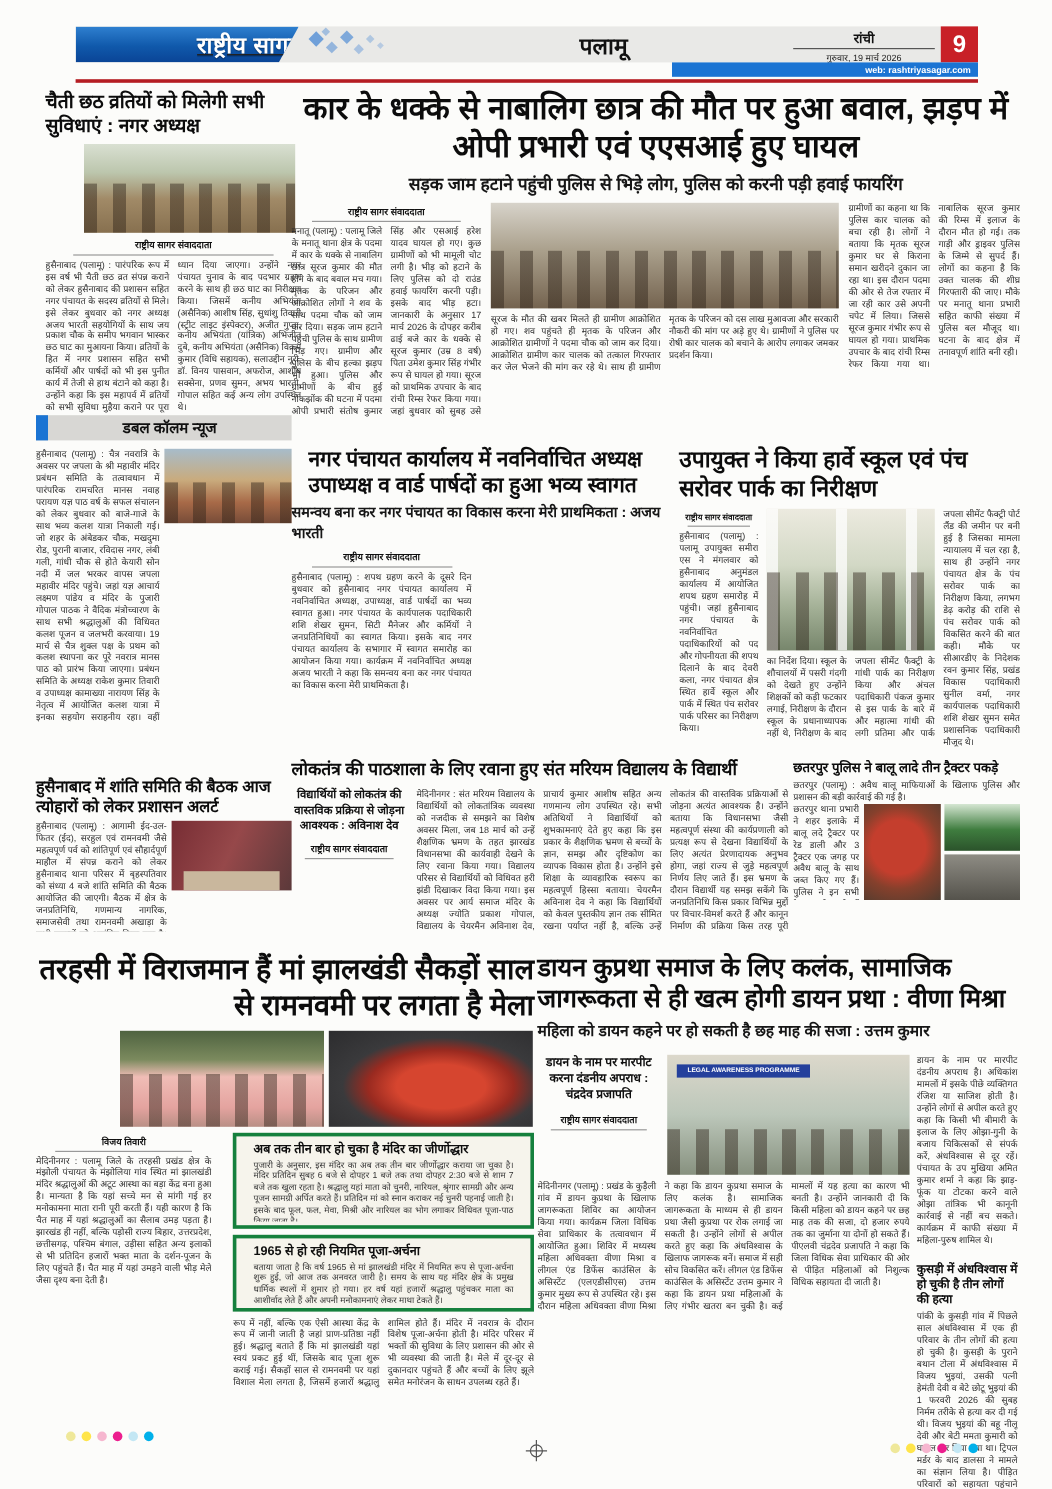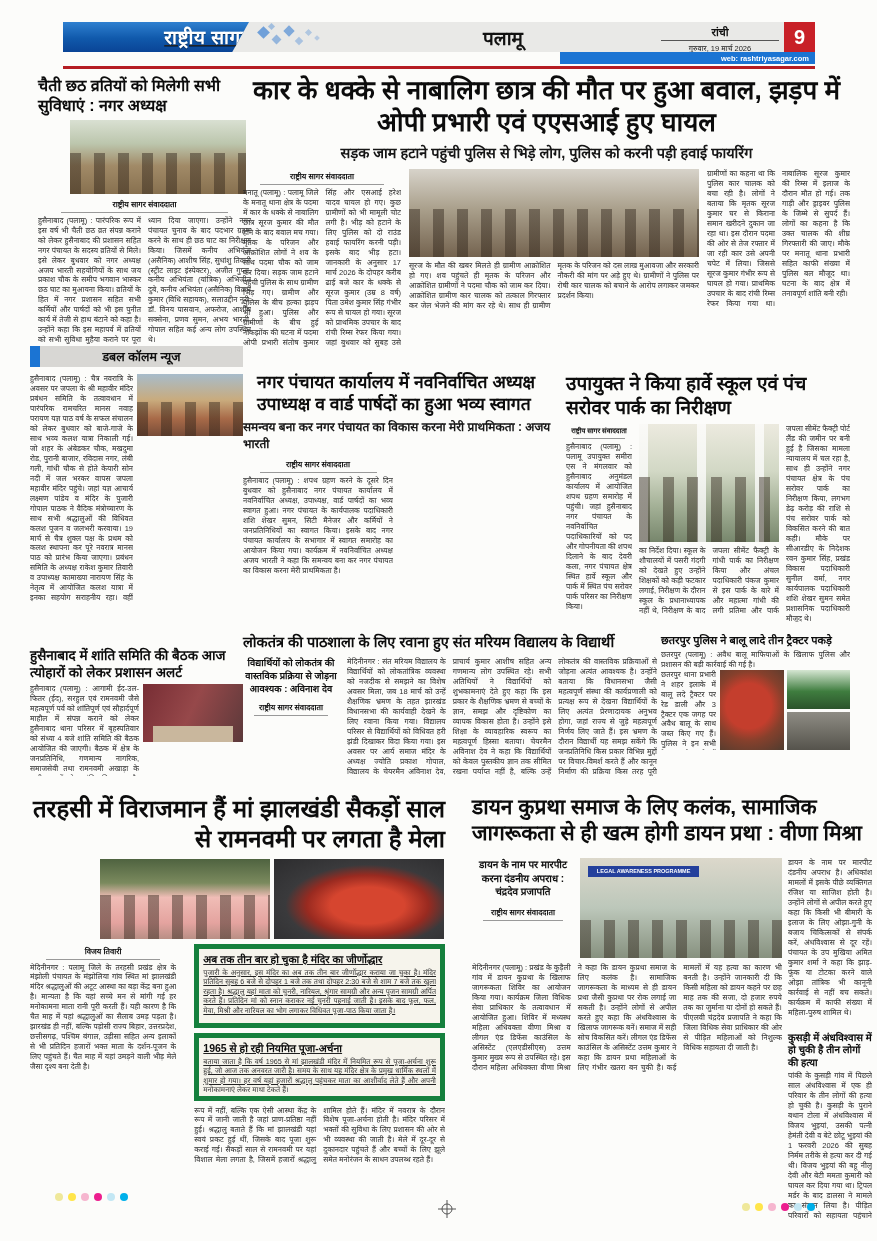--- a/index.html
+++ b/index.html
@@ -65,21 +65,21 @@
     font-size:5.5px; font-weight:700; text-align:center; padding:2px 1px; line-height:1.3; }
   .board { position:absolute; right:6%; top:8%; width:30%; background:#1d5c33; color:#fff;
     font-size:5.5px; font-weight:700; text-align:center; padding:2px 1px; }
 
   
   .secbanner { left:30px; top:346px; width:213px; height:21px; background:#d8d7d4; display:flex; align-items:center; }
   .secbanner .blue { width:10px; height:21px; background:#1b74d3; }
   .secbanner .lbl { flex:1; text-align:center; font-weight:800; font-size:12.5px; color:#101010; }
 
   
-  .infobox { border:5px solid #15803d; background:#f6f4ec; padding:3px 4px; margin-bottom:5px;text-decoration:underline; }
+  .infobox { border:3px solid #15803d; background:#f6f4ec; padding:3px 14px; margin-bottom:5px; }
   .infobox .t { font-weight:800; font-size:10.5px; color:#0e0e0e; margin-bottom:2px; }
   .infobox .b { font-size:7.2px; line-height:1.32; text-align:justify; color:#333; }
 
   .quotebox { font-weight:800; font-size:9.5px; line-height:1.35; text-align:center; color:#101010; }
 
   
   .dotsrow { display:flex; gap:5px; align-items:center; }
   .dot { display:inline-block; width:8px; height:8px; border-radius:50%; }
   .crosshair { color:#555; }
 </style>
@@ -245,22 +245,23 @@
       </div>
       <div class="infobox">
         <div class="t">1965 से हो रही नियमित पूजा-अर्चना</div>
         <div class="b" style="height:36px;overflow:hidden;">बताया जाता है कि वर्ष 1965 से मां झालखंडी मंदिर में नियमित रूप से पूजा-अर्चना शुरू हुई, जो आज तक अनवरत जारी है। समय के साथ यह मंदिर क्षेत्र के प्रमुख धार्मिक स्थलों में शुमार हो गया। हर वर्ष यहां हजारों श्रद्धालु पहुंचकर माता का आशीर्वाद लेते हैं और अपनी मनोकामनाएं लेकर माथा टेकते हैं।</div>
       </div>
       <div class="bodytxt cols2" style="height:118px;overflow:hidden;">रूप में नहीं, बल्कि एक ऐसी आस्था केंद्र के रूप में जानी जाती है जहां प्राण-प्रतिष्ठा नहीं हुई। श्रद्धालु बताते हैं कि मां झालखंडी यहां स्वयं प्रकट हुई थीं, जिसके बाद पूजा शुरू कराई गई। सैकड़ों साल से रामनवमी पर यहां विशाल मेला लगता है, जिसमें हजारों श्रद्धालु शामिल होते हैं। मंदिर में नवरात्र के दौरान विशेष पूजा-अर्चना होती है। मंदिर परिसर में भक्तों की सुविधा के लिए प्रशासन की ओर से भी व्यवस्था की जाती है। मेले में दूर-दूर से दुकानदार पहुंचते हैं और बच्चों के लिए झूले समेत मनोरंजन के साधन उपलब्ध रहते हैं।</div>
     </div>
   </div>
 </div>
 
-<div class="abs" style="left:472px;top:794px;width:400px;height:446px;">
+<div class="abs" style="left:448px;top:794px;width:400px;height:446px;">
   <div class="hl" style="font-size:21px;">डायन कुप्रथा समाज के लिए कलंक, सामाजिक जागरूकता से ही खत्म होगी डायन प्रथा : वीणा मिश्रा</div>
+  <div class="sub" style="font-size:13px;margin-top:3px;">महिला को डायन कहने पर हो सकती है छह माह की सजा : उत्तम कुमार</div>
   <div style="display:flex;gap:6px;margin-top:12px;">
     <div style="width:310px;">
       <div style="display:flex;gap:6px;">
         <div style="width:102px;">
           <div class="quotebox" style="font-size:10px;">डायन के नाम पर मारपीट करना दंडनीय अपराध : चंद्रदेव प्रजापति</div>
           <div class="byline" style="margin-top:6px;">राष्ट्रीय सागर संवाददाता</div>
           <div class="byline-rule"></div>
         </div>
         <div class="photo p-legal" style="width:202px;height:100px;">
           <div class="banner-strip">LEGAL AWARENESS PROGRAMME</div>

